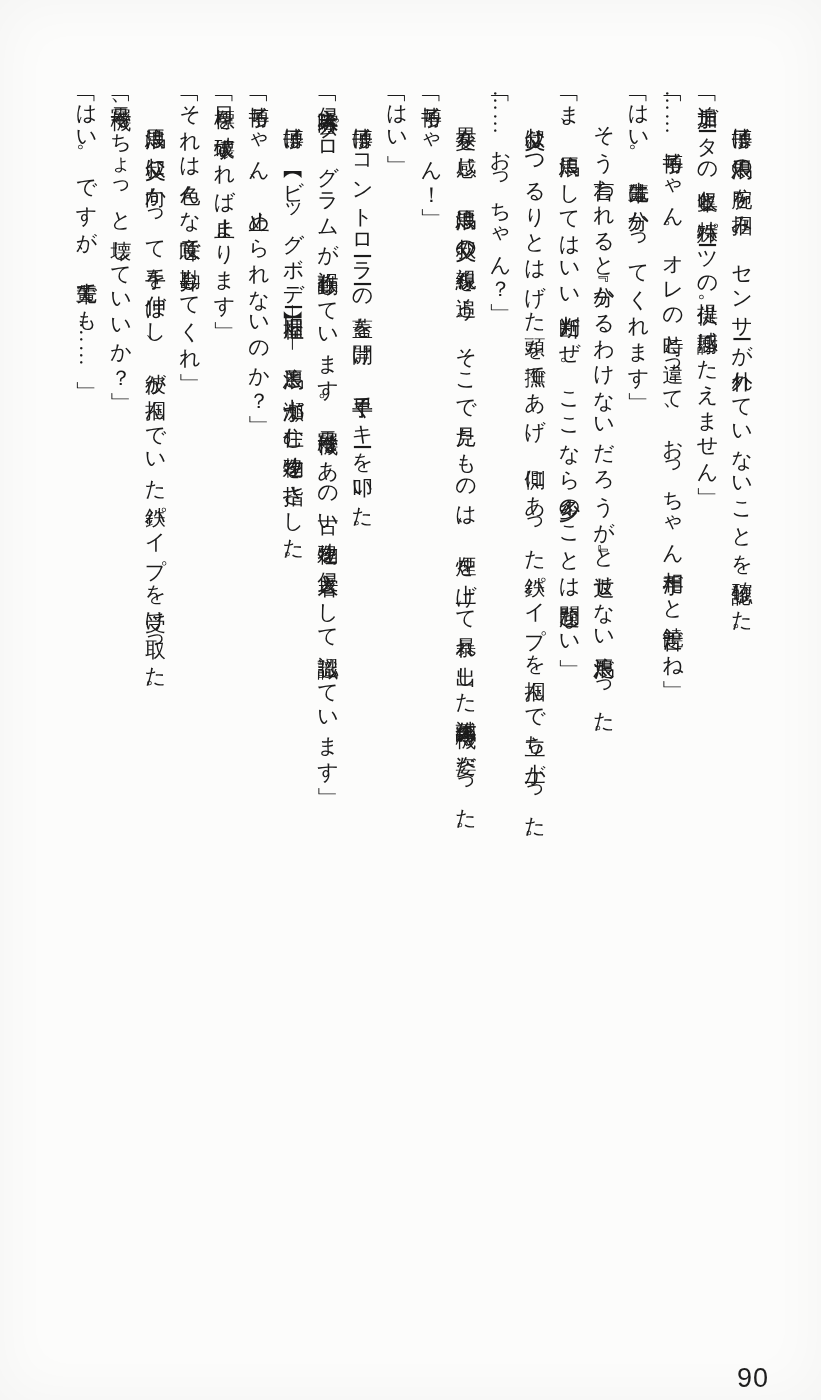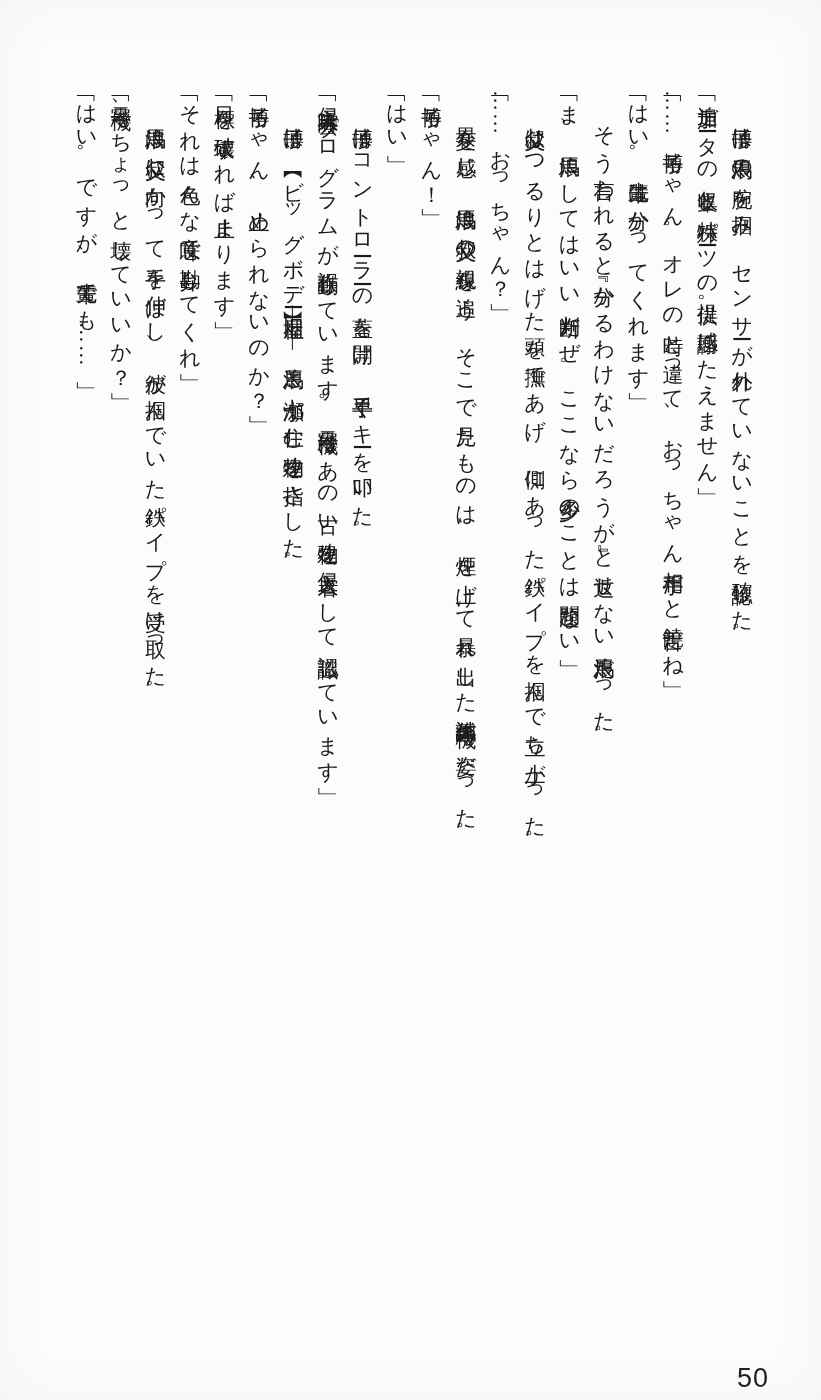--- a/index.html
+++ b/index.html
@@ -70,15 +70,15 @@
     <p>「侵入者除去プログラムが誤作動しています。零号機はあの古い建物を侵入者として認識しています」</p>
     <p>　博子は、【ビッグボデー】旧社屋――浪馬と七瀬が住む建物を指さした。</p>
     <p>「博子ちゃん、止められないのか？」</p>
     <p>「目標を破壊すれば止まります」</p>
     <p>「それは色んな意味で勘弁してくれ」</p>
     <p>　浪馬は叔父に向かって手を伸ばし、彼が掴んでいた鉄パイプを受け取った。</p>
     <p>「零号機、ちょっと壊していいか？」</p>
     <p>「はい。ですが、先輩でも……」</p>
   </div>
 
-  <div class="page-number">50</div>
+  <div class="page-number">90</div>
 
 </div>
 
 </body></html>

